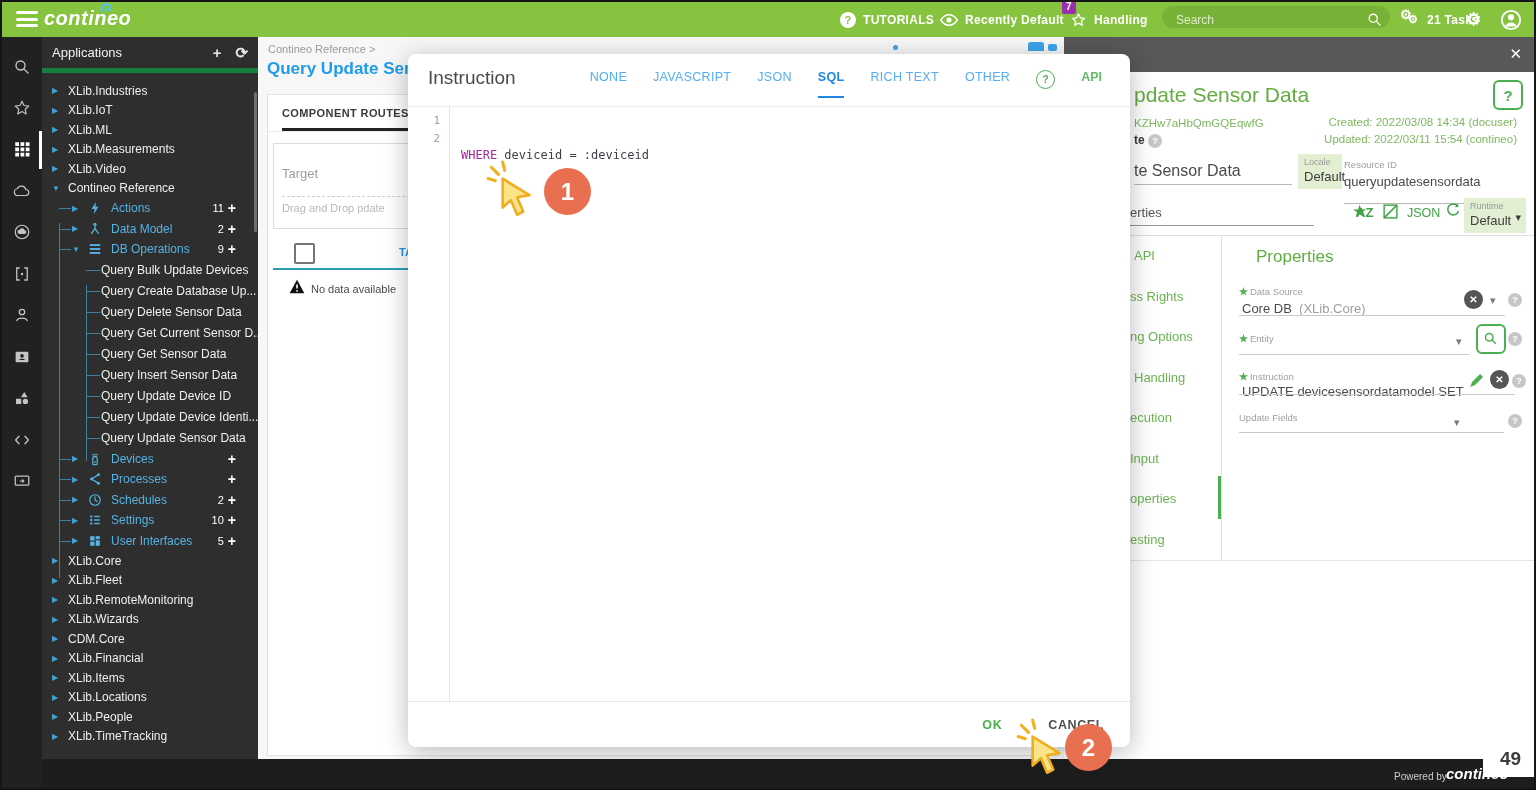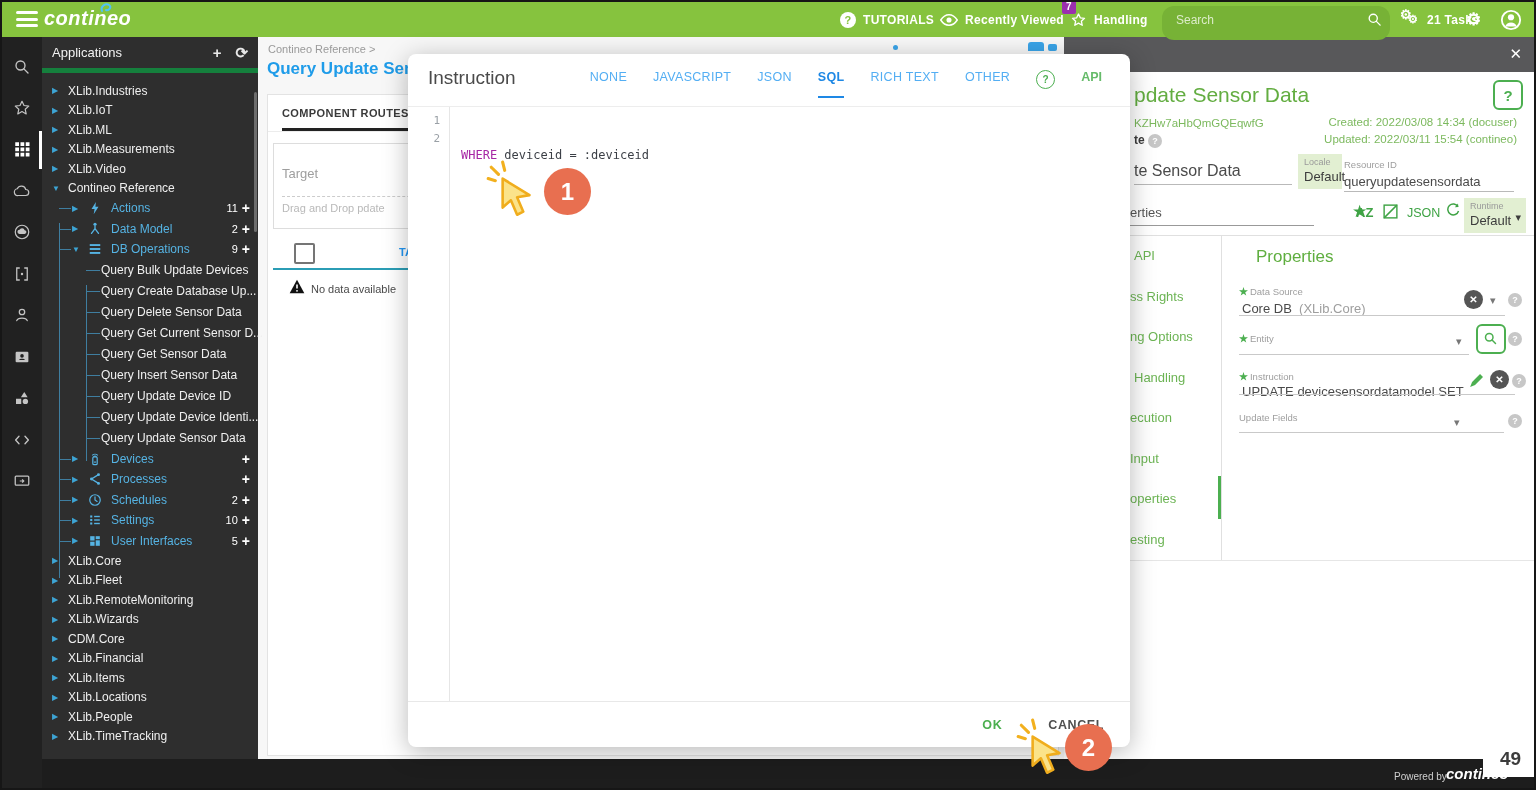--- a/index.html
+++ b/index.html
@@ -11,41 +11,41 @@
   .hamburger{position:absolute;left:14px;top:9px;width:22px;height:16px;cursor:pointer;}
   .hamburger i{display:block;height:3px;background:#fff;border-radius:2px;margin-bottom:3.5px;}
   .logo{position:absolute;left:42px;top:5px;color:#fff;font-size:20px;font-weight:bold;font-style:italic;letter-spacing:.5px;}
   .logo-swirl{position:absolute;left:55px;top:-4px;}
   .hbtn{position:absolute;top:0;height:35px;display:flex;align-items:center;gap:7px;color:#fff;
         font-size:12px;font-weight:bold;letter-spacing:.3px;cursor:pointer;}
   .qcircle{display:inline-flex;align-items:center;justify-content:center;width:16px;height:16px;border-radius:50%;
            background:#fff;color:#86c33e;font-size:11px;font-weight:bold;}
   .badge7{position:absolute;left:97px;top:-14px;width:14px;height:15px;background:#9b2fae;color:#fff;
           font-size:10px;display:flex;align-items:center;justify-content:center;border-radius:2px;}
-  .searchbox{position:absolute;left:1160px;top:4px;width:228px;height:34px;background:#77b236;border-radius:12px;}
+  .searchbox{position:absolute;left:1160px;top:4px;width:228px;height:22px;background:#77b236;border-radius:12px;}
   .searchbox input{position:absolute;left:12px;top:3px;width:170px;border:0;background:transparent;outline:none;
                    color:#eef6e3;font-size:12px;font-family:"Liberation Sans",sans-serif;height:20px;}
   .searchbox input::placeholder{color:#dcecc9;}
   
   .rail{position:absolute;left:0;top:35px;width:40px;height:755px;background:#212121;z-index:3;}
   .rail .ric{position:absolute;left:11px;width:18px;height:18px;cursor:pointer;}
   .rail-indicator{position:absolute;right:0;width:3px;height:38px;background:#fff;}
   
   .apps{position:absolute;left:40px;top:35px;width:216px;height:722px;background:#2e2e2e;z-index:3;color:#ececec;}
   .apps-head{height:31px;display:flex;align-items:center;padding:0 10px;font-size:13px;color:#f2f2f2;border-bottom:5px solid #15803d;}
   .apps-head .sp{margin-left:auto;display:flex;gap:14px;}
   .apps-head .hic{color:#e8e8e8;font-size:15px;font-weight:bold;cursor:pointer;line-height:1;}
   .tree{padding-top:8px;position:relative;}
   .trow{display:flex;align-items:center;font-size:12px;position:relative;cursor:pointer;white-space:nowrap;}
   .trow.top{height:19.5px;padding-left:10px;color:#efefef;}
   .trow.grp{height:20.5px;padding-left:30px;color:#55b3e3;}
   .trow.child{height:21px;padding-left:59px;color:#f0f0f0;}
   .tri{color:#3da4d4;font-size:8px;margin-right:7px;width:9px;display:inline-block;}
   .gicon{width:14px;height:14px;margin-right:9px;display:inline-flex;}
-  .gcount{margin-left:auto;padding-right:8px;color:#fff;font-size:11px;display:flex;align-items:center;gap:4px;}
+  .gcount{margin-left:auto;padding-right:22px;color:#fff;font-size:11px;display:flex;align-items:center;gap:4px;}
   .gcount .plus{font-size:14px;font-weight:bold;cursor:pointer;}
   .vline{position:absolute;width:1px;background:#3f7ea0;}
   .trow.grp::before{content:'';position:absolute;left:17px;top:50%;width:12px;height:1px;background:#3f7ea0;}
   .trow.child::before{content:'';position:absolute;left:44px;top:50%;width:14px;height:1px;background:#3f7ea0;}
   .apps-scroll{position:absolute;right:1px;top:55px;width:3px;height:140px;background:#6d6d6d;border-radius:2px;}
   
   .content{position:absolute;left:256px;top:35px;width:806px;height:722px;background:#f7f7f7;z-index:1;}
   .crumb{position:absolute;left:10px;top:6px;font-size:11px;color:#9a9a9a;}
   .ctitle{position:absolute;left:9px;top:22px;font-size:17px;font-weight:bold;color:#1f9ce9;white-space:nowrap;}
   .card{position:absolute;left:9px;top:57px;width:790px;height:660px;background:#fff;border:1px solid #e3e3e3;}
@@ -142,21 +142,21 @@
       <span class="qcircle">?</span>
       <span>TUTORIALS</span>
     </div>
 
     <div class="hbtn" style="left:938px;">
       <svg width="18" height="14" viewBox="0 0 24 16">
         <path d="M1 8s4.5-7 11-7 11 7 11 7-4.5 7-11 7S1 8 1 8z" fill="none" stroke="#fff" stroke-width="2"></path>
         <circle cx="12" cy="8" r="3.4" fill="#fff"></circle>
       </svg>
       <span style="position:relative;">
-        <span>Recently Viewed</span>
+        <span>Recently Default</span>
         <span class="badge7">7</span>
       </span>
     </div>
 
     <div class="hbtn" style="left:1068px;">
       <svg width="17" height="16" viewBox="0 0 24 24">
         <path d="M12 3l2.7 5.7 6.3.8-4.7 4.2 1.3 6.2-5.6-3.1-5.6 3.1 1.3-6.2L3 9.5l6.3-.8z" fill="none" stroke="#fff" stroke-width="2" stroke-linejoin="round"></path>
       </svg>
       <span>Handling</span>
     </div>
@@ -525,21 +525,21 @@
     </div>
     <div class="pmeta" style="top:61px;">Updated: 2022/03/11 15:54 (contineo)</div>
 
     <div class="pname ulive">te Sensor Data</div>
     <div class="chip" style="left:234px;top:82px;width:32px;">
       <span class="cl">Locale</span>
       <span class="cv">Default</span>
     </div>
     <div class="abs" style="left:280px;top:82px;width:170px;">
       <span class="flabel">Resource ID</span><br>
-      <span class="fval ulive" style="display:inline-block;width:170px;padding-bottom:2px;">queryupdatesensordata</span>
+      <span class="fval ulive" style="display:inline-block;width:170px;padding-bottom:14px;">queryupdatesensordata</span>
     </div>
 
     <div class="abs ulive" style="left:66px;top:133px;width:184px;height:20px;font-size:13px;color:#555;border-color:#999;">erties</div>
     <div class="toolico" style="left:256px;top:133px;color:#3fa345;font-size:13px;font-weight:bold;margin-left:36px;">AZ</div>
     <div class="toolico" style="left:288px;top:129px;color:#3fa345;font-size:17px;">★</div>
     <svg class="toolico" style="left:318px;top:131px;" width="17" height="17" viewBox="0 0 24 24">
         <rect x="3" y="3" width="18" height="18" fill="none" stroke="#3fa345" stroke-width="2"></rect>
         <line x1="3" y1="21" x2="21" y2="3" stroke="#3fa345" stroke-width="2"></line>
       </svg>
     <div class="toolico" style="left:343px;top:134px;color:#3fa345;font-size:12.5px;">JSON</div>

